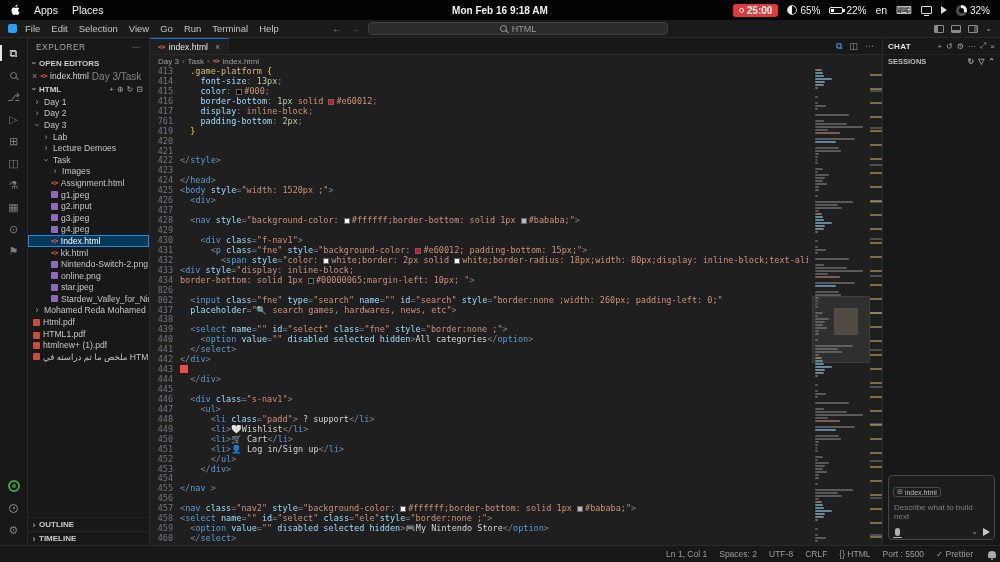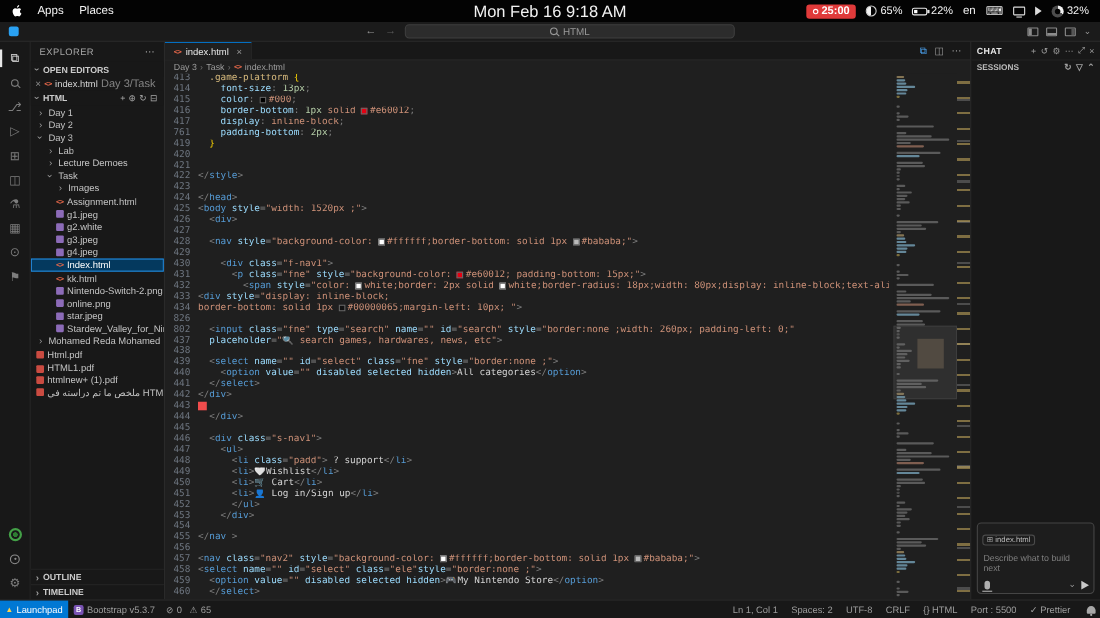--- a/index.html
+++ b/index.html
@@ -3,21 +3,21 @@
 <meta charset="utf-8">
 <style>
 *{box-sizing:border-box;margin:0;padding:0}
 html,body{width:1000px;height:562px;overflow:hidden;background:#1f1f1f;font-family:"Liberation Sans",sans-serif}
 .screen{width:1000px;height:562px;display:flex;flex-direction:column;position:relative}
 
 .menubar{height:20px;background:#030303;color:#f2f2f2;display:flex;align-items:center;font-size:10.5px;padding:0 10px;position:relative;flex:0 0 auto}
 .mb-left{display:flex;align-items:center;gap:14px}
 .apple{display:inline-flex;align-items:center}
 .mb-item{color:#f2f2f2;cursor:default}
-.mb-clock{position:absolute;left:50%;transform:translateX(-50%);font-weight:normal;font-size:15px}
+.mb-clock{position:absolute;left:50%;transform:translateX(-50%);font-weight:bold;font-size:10px}
 .mb-right{margin-left:auto;display:flex;align-items:center;gap:9px}
 .timer-chip{background:#e03a3a;color:#fff;border-radius:3px;padding:1px 6px;font-weight:bold;display:inline-flex;align-items:center;gap:3px;font-size:10px}
 .timer-dot{width:5px;height:5px;border:1px solid #fff;border-radius:50%;display:inline-block}
 .mb-ind{display:inline-flex;align-items:center;gap:3px;font-size:10px}
 .halfc{width:10px;height:10px;border-radius:50%;border:1px solid #ccc;background:linear-gradient(to right,#f2f2f2 50%,transparent 50%);display:inline-block}
 .batt{width:14px;height:7px;border:1px solid #e8e8e8;border-radius:2px;padding:1px;position:relative;display:inline-block}
 .batt::after{content:"";position:absolute;right:-3px;top:1px;width:2px;height:3px;background:#e8e8e8}
 .batt i{display:block;height:100%;background:#fff}
 .ring{width:11px;height:11px;border-radius:50%;background:conic-gradient(#f2f2f2 0 32%,#4d4d4d 0);position:relative;display:inline-block}
 .ring::after{content:"";position:absolute;inset:3px;background:#030303;border-radius:50%}
@@ -176,20 +176,30 @@
       <span class="ico-vol"></span>
       <span class="mb-ind">
           <span class="ring"></span>
           <span>32%</span>
         </span>
     </div>
   </div>
 
   <div class="titlebar">
     <span class="vslogo"></span>
+    <div class="menus">
+        <span class="menu-item">File</span>
+        <span class="menu-item">Edit</span>
+        <span class="menu-item">Selection</span>
+        <span class="menu-item">View</span>
+        <span class="menu-item">Go</span>
+        <span class="menu-item">Run</span>
+        <span class="menu-item">Terminal</span>
+        <span class="menu-item">Help</span>
+      </div>
     <div class="tb-center">
       <span class="nav-arrow">←</span>
       <span class="nav-arrow dim">→</span>
       <div class="searchbox">
         <span class="ico-search"></span>
         <span>HTML</span>
       </div>
     </div>
     <div class="tb-right">
       <span class="lay l1"></span>
@@ -306,21 +316,21 @@
           <div class="trow" style="padding-left: 23px;">
             <span class="ficon fhtml">&lt;&gt;</span>
             <span class="tname">Assignment.html</span>
           </div>
           <div class="trow" style="padding-left: 23px;">
             <span class="ficon fimg"></span>
             <span class="tname">g1.jpeg</span>
           </div>
           <div class="trow" style="padding-left: 23px;">
             <span class="ficon fimg"></span>
-            <span class="tname">g2.white</span>
+            <span class="tname">g2.input</span>
           </div>
           <div class="trow" style="padding-left: 23px;">
             <span class="ficon fimg"></span>
             <span class="tname">g3.jpeg</span>
           </div>
           <div class="trow" style="padding-left: 23px;">
             <span class="ficon fimg"></span>
             <span class="tname">g4.jpeg</span>
           </div>
           <div class="trow sel" style="padding-left: 23px;">
@@ -652,36 +662,20 @@
             <span class="tb-chev">⌄</span>
             <span class="ico-send"></span>
           </span>
         </div>
       </div>
     </div>
 
   </div>
 
   <div class="statusbar">
-    <div class="sb-left">
-      <span class="sbi launchpad">
-          <span class="rocket">▲</span>
-          <span>Launchpad</span>
-        </span>
-      <span class="sbi">
-          <span class="bicon">B</span>
-          <span>Bootstrap v5.3.7</span>
-        </span>
-      <span class="sbi">
-          <span class="prob-ico">⊘</span>
-          <span>0</span>
-          <span class="prob-ico warn">⚠</span>
-          <span>65</span>
-        </span>
-    </div>
     <div class="sb-right">
         <span class="sbi">Ln 1, Col 1</span>
         <span class="sbi">Spaces: 2</span>
         <span class="sbi">UTF-8</span>
         <span class="sbi">CRLF</span>
         <span class="sbi">{} HTML</span>
         <span class="sbi">Port : 5500</span>
         <span class="sbi">✓ Prettier</span>
       </div>
     <span class="ico-bell"></span>

